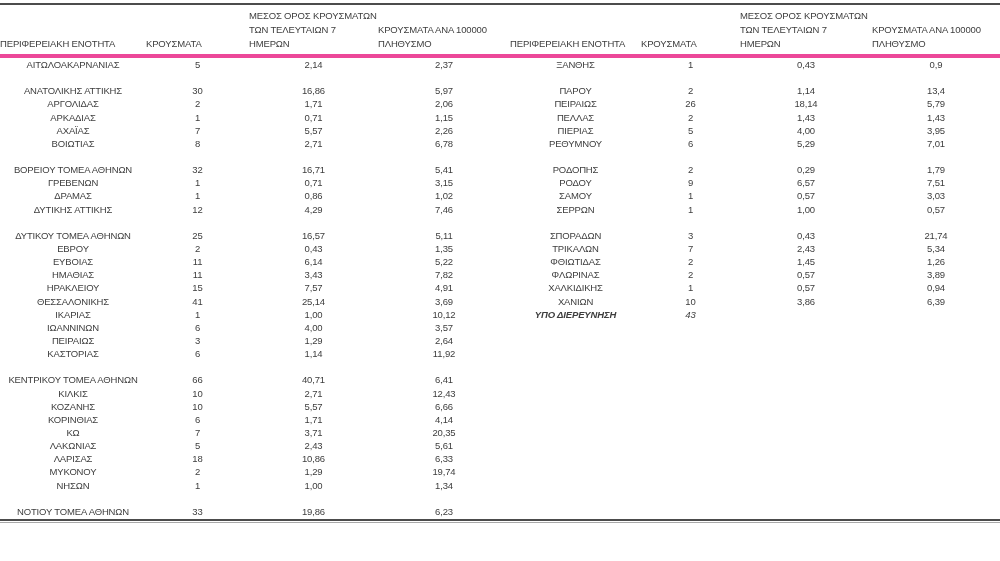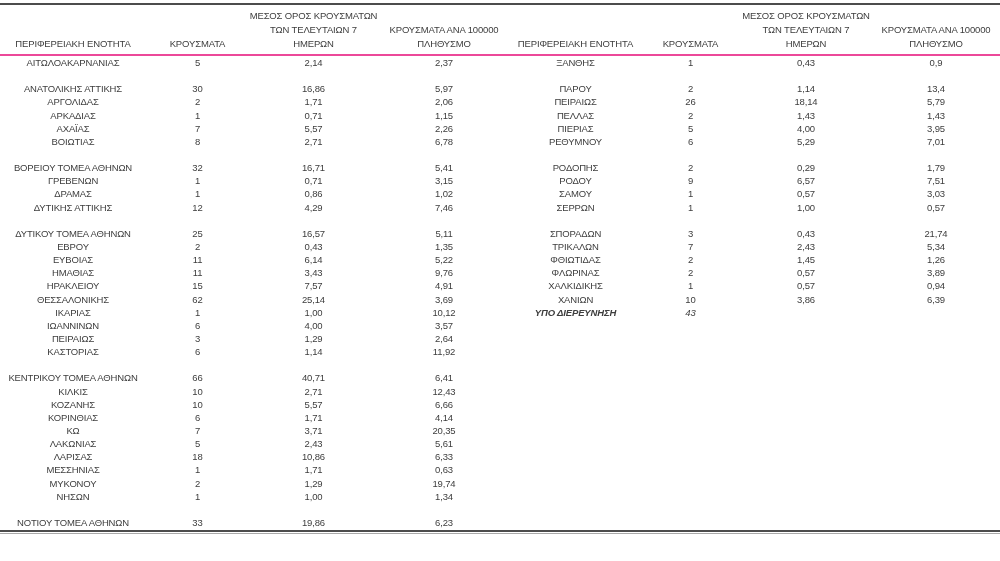--- a/index.html
+++ b/index.html
@@ -15,24 +15,24 @@
     width: 1000px;
     border-collapse: collapse;
     table-layout: fixed;
     margin-top: 3px;
     border-top: 2px solid #4c4c4c;
     letter-spacing: -0.15px;
   }
   table.tbl th {
     font-weight: normal;
     vertical-align: bottom;
-    text-align: center;
+    text-align: left;
     height: 46px;
     padding: 0 0 3px 0;
-    border-bottom: 2px solid #ec4899;
+    border-bottom: 4px solid #ec4899;
   }
   table.tbl th .hline {
     font-size: 9.5px;
     line-height: 14px;
     white-space: nowrap;
   }
   table.tbl td {
     height: 13.15px;
     padding: 0;
     text-align: center;
@@ -262,39 +262,39 @@
           <td>5,22</td>
           <td>ΦΘΙΩΤΙΔΑΣ</td>
           <td>2</td>
           <td>1,45</td>
           <td>1,26</td>
         </tr>
         <tr>
           <td>ΗΜΑΘΙΑΣ</td>
           <td>11</td>
           <td>3,43</td>
-          <td>9,76</td>
+          <td>7,82</td>
           <td>ΦΛΩΡΙΝΑΣ</td>
           <td>2</td>
           <td>0,57</td>
           <td>3,89</td>
         </tr>
         <tr>
           <td>ΗΡΑΚΛΕΙΟΥ</td>
           <td>15</td>
           <td>7,57</td>
           <td>4,91</td>
           <td>ΧΑΛΚΙΔΙΚΗΣ</td>
           <td>1</td>
           <td>0,57</td>
           <td>0,94</td>
         </tr>
         <tr>
           <td>ΘΕΣΣΑΛΟΝΙΚΗΣ</td>
-          <td>62</td>
+          <td>41</td>
           <td>25,14</td>
           <td>3,69</td>
           <td>ΧΑΝΙΩΝ</td>
           <td>10</td>
           <td>3,86</td>
           <td>6,39</td>
         </tr>
         <tr>
           <td>ΙΚΑΡΙΑΣ</td>
           <td>1</td>
@@ -403,30 +403,20 @@
           <td></td>
           <td></td>
           <td></td>
           <td></td>
         </tr>
         <tr>
           <td>ΛΑΡΙΣΑΣ</td>
           <td>18</td>
           <td>10,86</td>
           <td>6,33</td>
-          <td></td>
-          <td></td>
-          <td></td>
-          <td></td>
-        </tr>
-        <tr>
-          <td>ΜΕΣΣΗΝΙΑΣ</td>
-          <td>1</td>
-          <td>1,71</td>
-          <td>0,63</td>
           <td></td>
           <td></td>
           <td></td>
           <td></td>
         </tr>
         <tr>
           <td>ΜΥΚΟΝΟΥ</td>
           <td>2</td>
           <td>1,29</td>
           <td>19,74</td>

